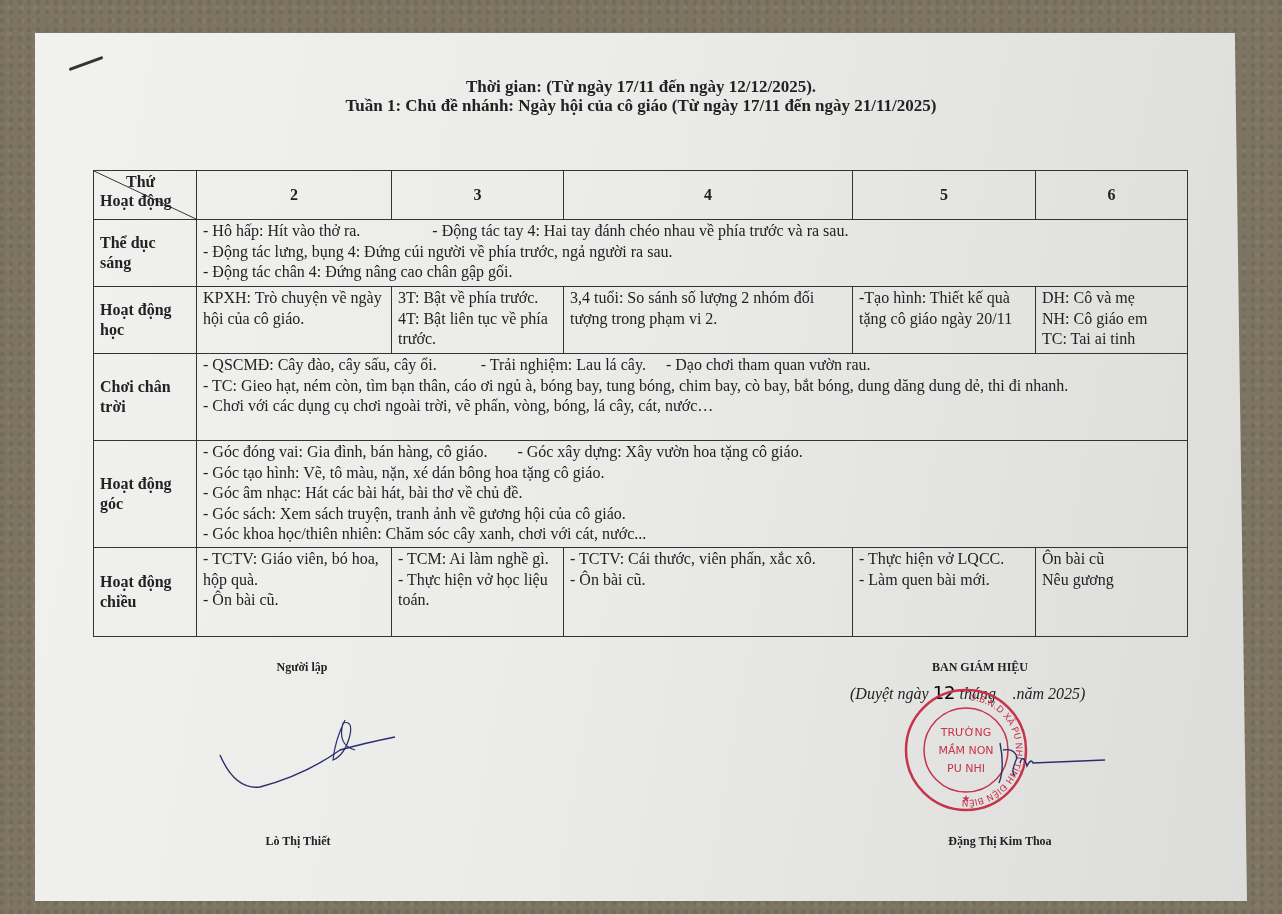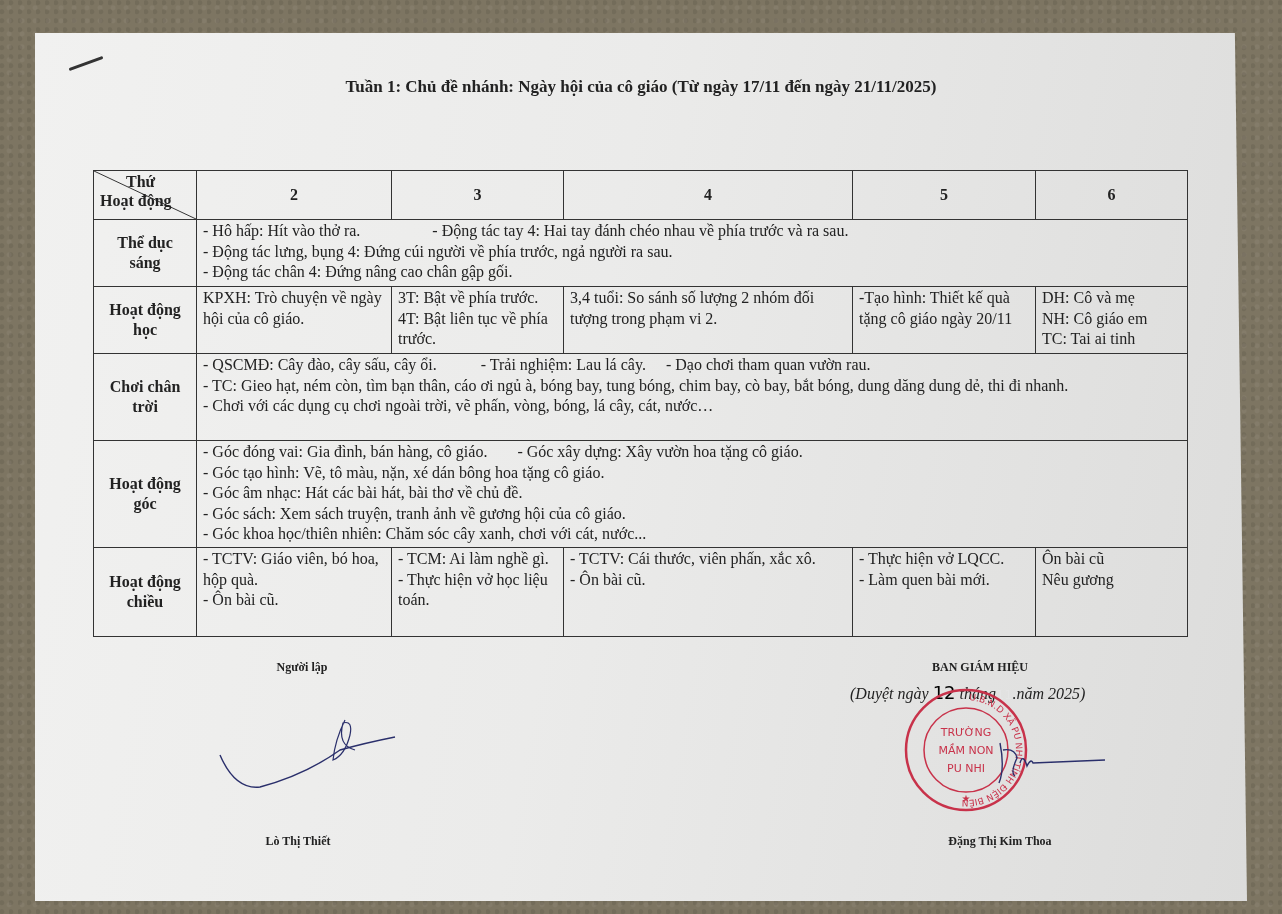--- a/index.html
+++ b/index.html
@@ -26,38 +26,39 @@
   .header { position:absolute; left:0; top:78px; width:1282px; text-align:center; font-weight:bold; }
   .header div { font-size:17px; line-height:18.5px; }
   table.plan {
     position:absolute; left:93px; top:170px; width:1094px;
     border-collapse:collapse; font-size:16px; table-layout:fixed;
   }
   table.plan td, table.plan th {
     border:1px solid #333; vertical-align:top; padding:1px 6px; line-height:20.5px;
   }
   table.plan th { font-weight:bold; text-align:center; vertical-align:middle; }
-  .rowhead { font-weight:bold; text-align:center; vertical-align:middle !important; }
+  .rowhead { font-weight:bold; vertical-align:middle !important; }
   .diag { position:relative; padding:12px !important;margin-left:36px; }
   .diag svg { position:absolute; left:0; top:0; width:100%; height:100%; }
   .diag .t1 { position:absolute; left:32px; top:2px; font-weight:bold; line-height:17px; }
   .diag .t2 { position:absolute; left:6px; top:21px; font-weight:bold; line-height:17px; }
   .line { white-space:nowrap; }
   .gap { display:inline-block; }
   .sig { position:absolute; font-weight:bold; font-size:12px; text-align:center; }
   .approve { position:absolute; left:850px; top:682px; font-style:italic; font-size:16px; }
   .stamp { position:absolute; left:904px; top:688px; width:124px; height:124px; }
 </style>
 </head>
 <body>
 
 <div class="paper"></div>
 <div class="staple"></div>
 
 <div class="header">
+  <div>Thời gian: (Từ ngày 17/11 đến ngày 12/12/2025).</div>
   <div>Tuần 1: Chủ đề nhánh: Ngày hội của cô giáo (Từ ngày 17/11 đến ngày 21/11/2025)</div>
 </div>
 
 <table class="plan">
   <colgroup>
     <col style="width:103px">
       <col style="width:195px">
       <col style="width:172px">
     <col style="width:289px">
       <col style="width:183px">

